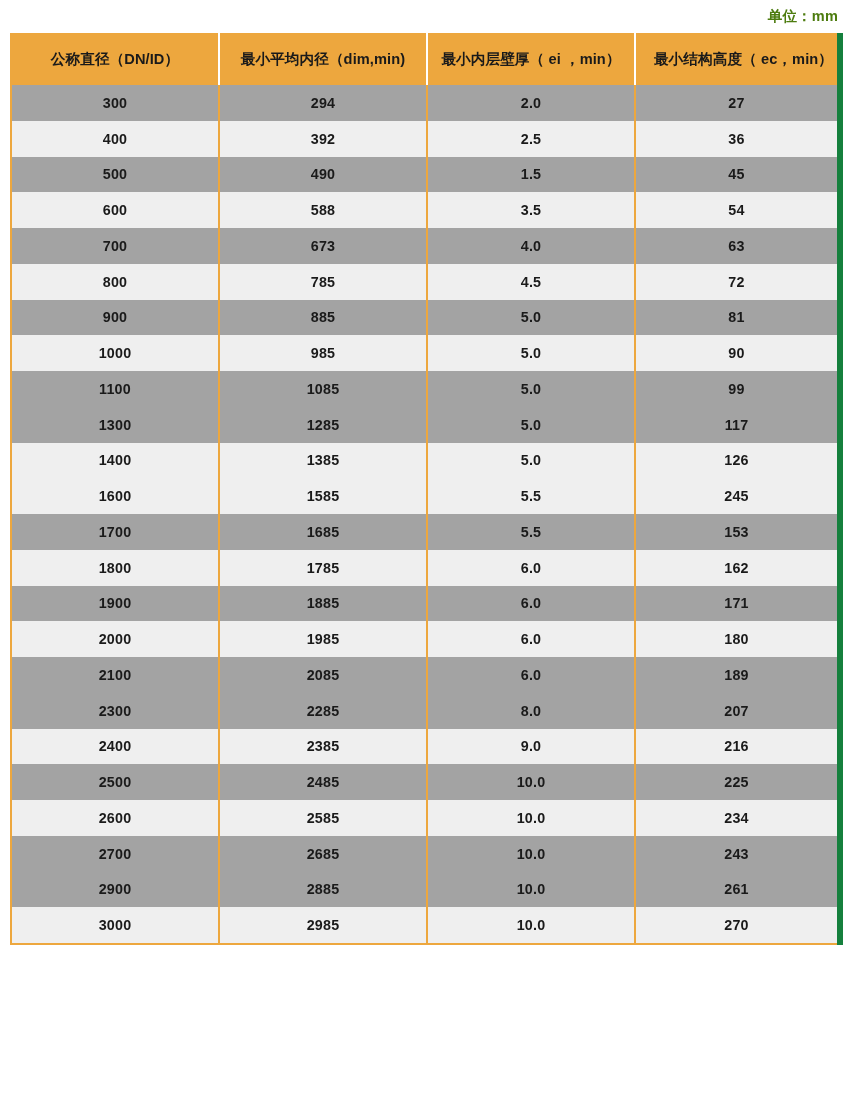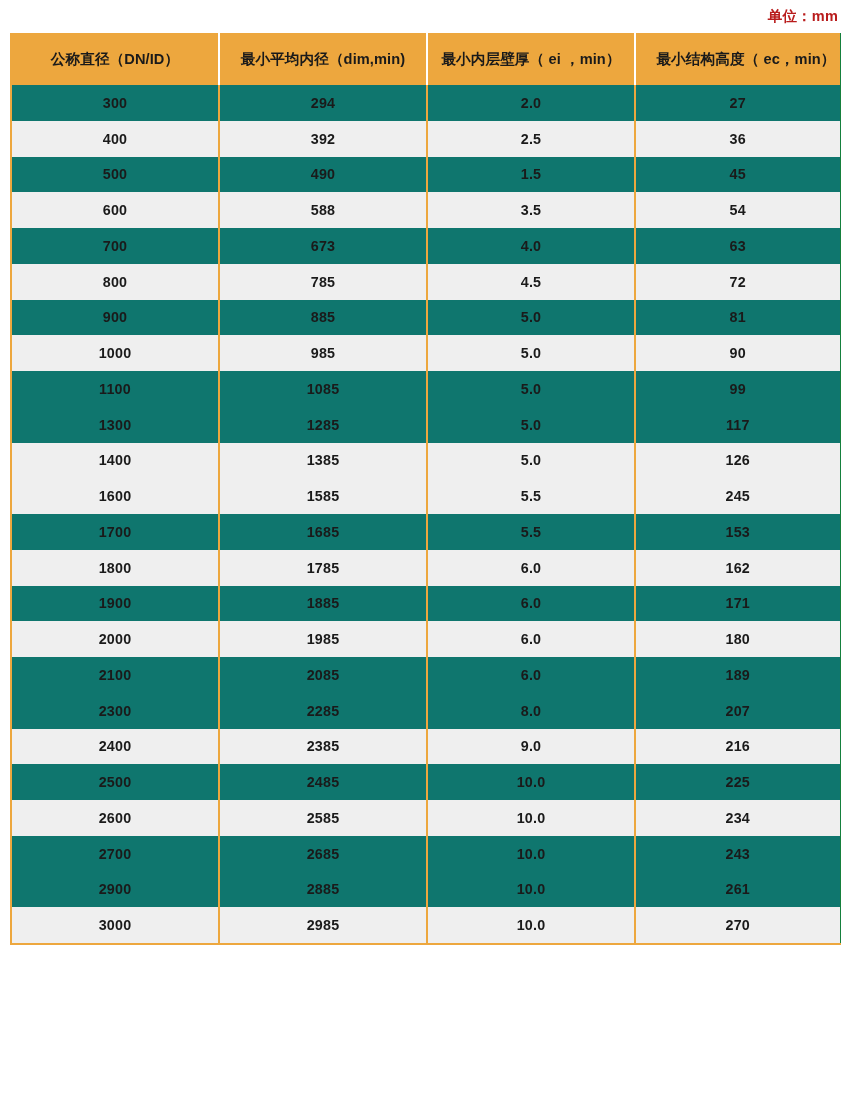--- a/index.html
+++ b/index.html
@@ -24,40 +24,40 @@
   }
 
   
   .unit-note {
     position: absolute;
     top: 5px;
     right: 12px;
     font-size: 14.5px;
     font-weight: 700;
     letter-spacing: 0.2px;
-    color: #b91c1c;
+    color: #4d7c0f;
     line-height: 22px;
     white-space: nowrap;
   }
 
   
   .table-wrap {
     position: absolute;
     left: 10px;
     top: 33px;
     width: 829px;
     box-sizing: border-box;
   }
 
   table.spec-table {
     border-collapse: collapse;
     table-layout: fixed;
     width: 829px;
     border-left: 2px solid #eda73e;
-    border-right: 1px solid #15803d;
+    border-right: 6px solid #15803d;
     border-bottom: 2px solid #eda73e;
   }
 
   table.spec-table col.c1 { width: 208px; }
   table.spec-table col.c2 { width: 208px; }
   table.spec-table col.c3 { width: 208px; }
   table.spec-table col.c4 { width: 205px; }
 
   
   thead tr.head-row {
@@ -78,21 +78,21 @@
   }
   thead th:last-child {
     border-right: none;
     text-align: right;
   }
 
   
   tbody tr {
     height: 35.75px;
   }
-  tbody tr.odd  { background: #0f766e; }
+  tbody tr.odd  { background: #a3a3a3; }
   tbody tr.even { background: #efefef; }
 
   tbody td {
     height: 35.75px;
     padding: 0 4px;
     font-size: 14.3px;
     font-weight: 700;
     color: #1a1a1a;
     text-align: center;
     vertical-align: middle;

